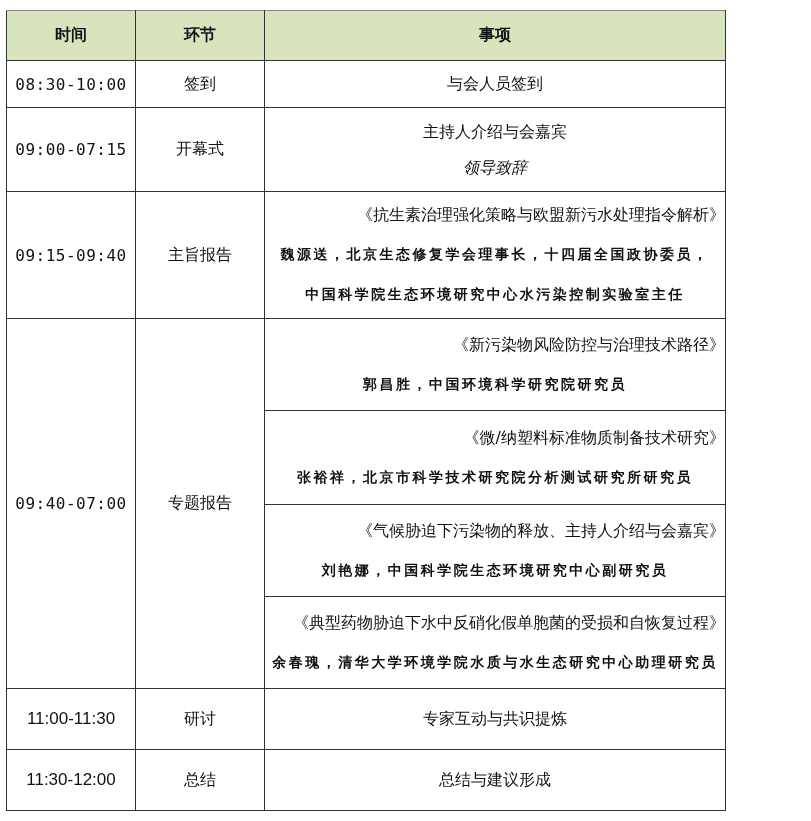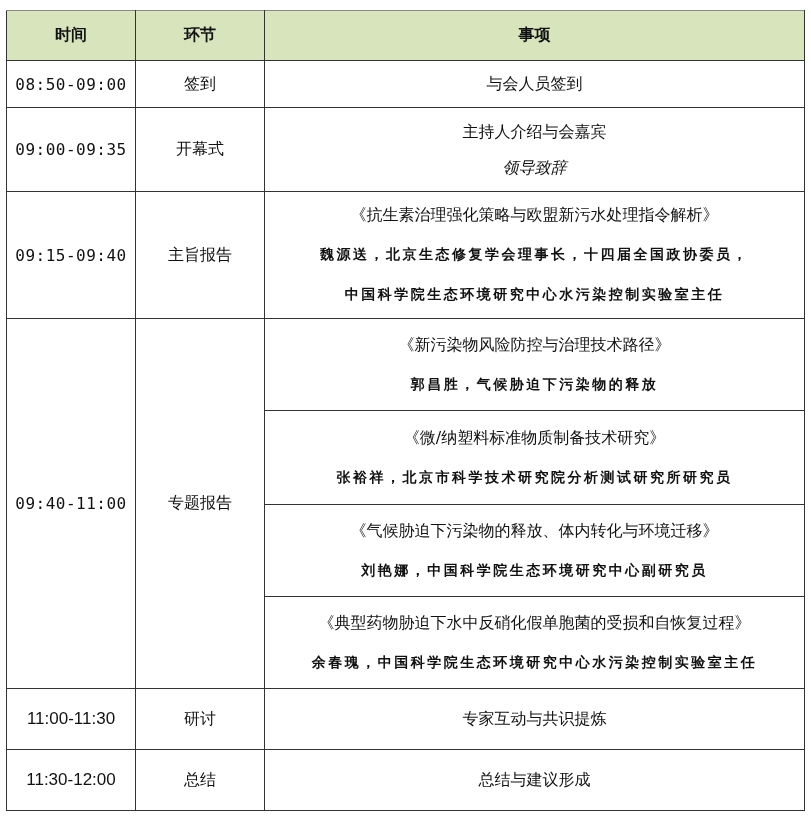--- a/index.html
+++ b/index.html
@@ -1,35 +1,35 @@
 <!DOCTYPE html>
 <html><head>
 <meta charset="utf-8">
 <style>
   html, body { margin: 0; padding: 0; background: #ffffff; }
   body { width: 811px; height: 821px; position: relative; overflow: hidden;
          font-family: "DejaVu Sans", "Liberation Sans", sans-serif; color: #111; }
   table.agenda {
     position: absolute; left: 6px; top: 10px;
     border-collapse: collapse; table-layout: fixed;
-    width: 799px;
+    width: 720px;
     padding-left: 28px;
   }
   table.agenda td, table.agenda th {
     border: 1.5px solid #333;
     text-align: center; vertical-align: middle;
     padding: 0; font-size: 16px; font-weight: normal;
   }
   table.agenda th { background: #d8e4bc; font-weight: bold; height: 49px; font-size: 16px; border-top-color:#888; }
   .col-time { width: 129px; }
   .col-stage { width: 129px; }
   .time { font-family: "DejaVu Sans Mono", "Liberation Mono", monospace; font-size: 15px; letter-spacing: 0.5px; }
   .time.narrow { font-family: "Liberation Sans", sans-serif; font-size: 17px; letter-spacing: 0; margin-left: 28px; }
   .line { display: block; line-height: 40px; }
-  .title { font-size: 16px; }
+  .title { font-size: 16px; text-align: right; }
   .speaker { font-family: Liberation Mono, monospace; font-size: 14px; font-weight: bold; letter-spacing: 2.5px; }
   .plain { font-family: Liberation Sans, sans-serif; font-size: 17px; }
 </style>
 </head>
 <body>
 
 <table class="agenda">
   <colgroup>
     <col class="col-time">
       <col class="col-stage">
@@ -37,65 +37,65 @@
   </colgroup>
   <thead>
     <tr>
       <th>时间</th>
       <th>环节</th>
       <th>事项</th>
     </tr>
   </thead>
   <tbody>
     <tr style="height:47px;">
-      <td class="time">08:50-09:00</td>
+      <td class="time">08:30-10:00</td>
       <td>签到</td>
       <td>与会人员签到</td>
     </tr>
     <tr style="height:84px;">
-      <td class="time">09:00-09:35</td>
+      <td class="time">09:00-07:15</td>
       <td>开幕式</td>
       <td>
         <span class="line">主持人介绍与会嘉宾</span>
         <span class="line" style="margin-top:-4px;font-style:italic;">领导致辞</span>
       </td>
     </tr>
     <tr style="height:127px;">
       <td class="time">09:15-09:40</td>
       <td>主旨报告</td>
       <td>
         <span class="line title">《抗生素治理强化策略与欧盟新污水处理指令解析》</span>
         <span class="line speaker">魏源送，北京生态修复学会理事长，十四届全国政协委员，</span>
         <span class="line speaker">中国科学院生态环境研究中心水污染控制实验室主任</span>
       </td>
     </tr>
     <tr style="height:92px;">
-      <td class="time" rowspan="4">09:40-11:00</td>
+      <td class="time" rowspan="4">09:40-07:00</td>
       <td rowspan="4">专题报告</td>
       <td>
         <span class="line title">《新污染物风险防控与治理技术路径》</span>
-        <span class="line speaker">郭昌胜，气候胁迫下污染物的释放</span>
+        <span class="line speaker">郭昌胜，中国环境科学研究院研究员</span>
       </td>
     </tr>
     <tr style="height:94px;">
       <td>
         <span class="line title">《微/纳塑料标准物质制备技术研究》</span>
         <span class="line speaker">张裕祥，北京市科学技术研究院分析测试研究所研究员</span>
       </td>
     </tr>
     <tr style="height:92px;">
       <td>
-        <span class="line title">《气候胁迫下污染物的释放、体内转化与环境迁移》</span>
+        <span class="line title">《气候胁迫下污染物的释放、主持人介绍与会嘉宾》</span>
         <span class="line speaker">刘艳娜，中国科学院生态环境研究中心副研究员</span>
       </td>
     </tr>
     <tr style="height:92px;">
       <td>
         <span class="line title">《典型药物胁迫下水中反硝化假单胞菌的受损和自恢复过程》</span>
-        <span class="line speaker">余春瑰，中国科学院生态环境研究中心水污染控制实验室主任</span>
+        <span class="line speaker">余春瑰，清华大学环境学院水质与水生态研究中心助理研究员</span>
       </td>
     </tr>
     <tr style="height:61px;">
       <td class="time narrow">11:00-11:30</td>
       <td class="plain">研讨</td>
       <td class="plain">专家互动与共识提炼</td>
     </tr>
     <tr style="height:61px;">
       <td class="time narrow">11:30-12:00</td>
       <td class="plain">总结</td>

